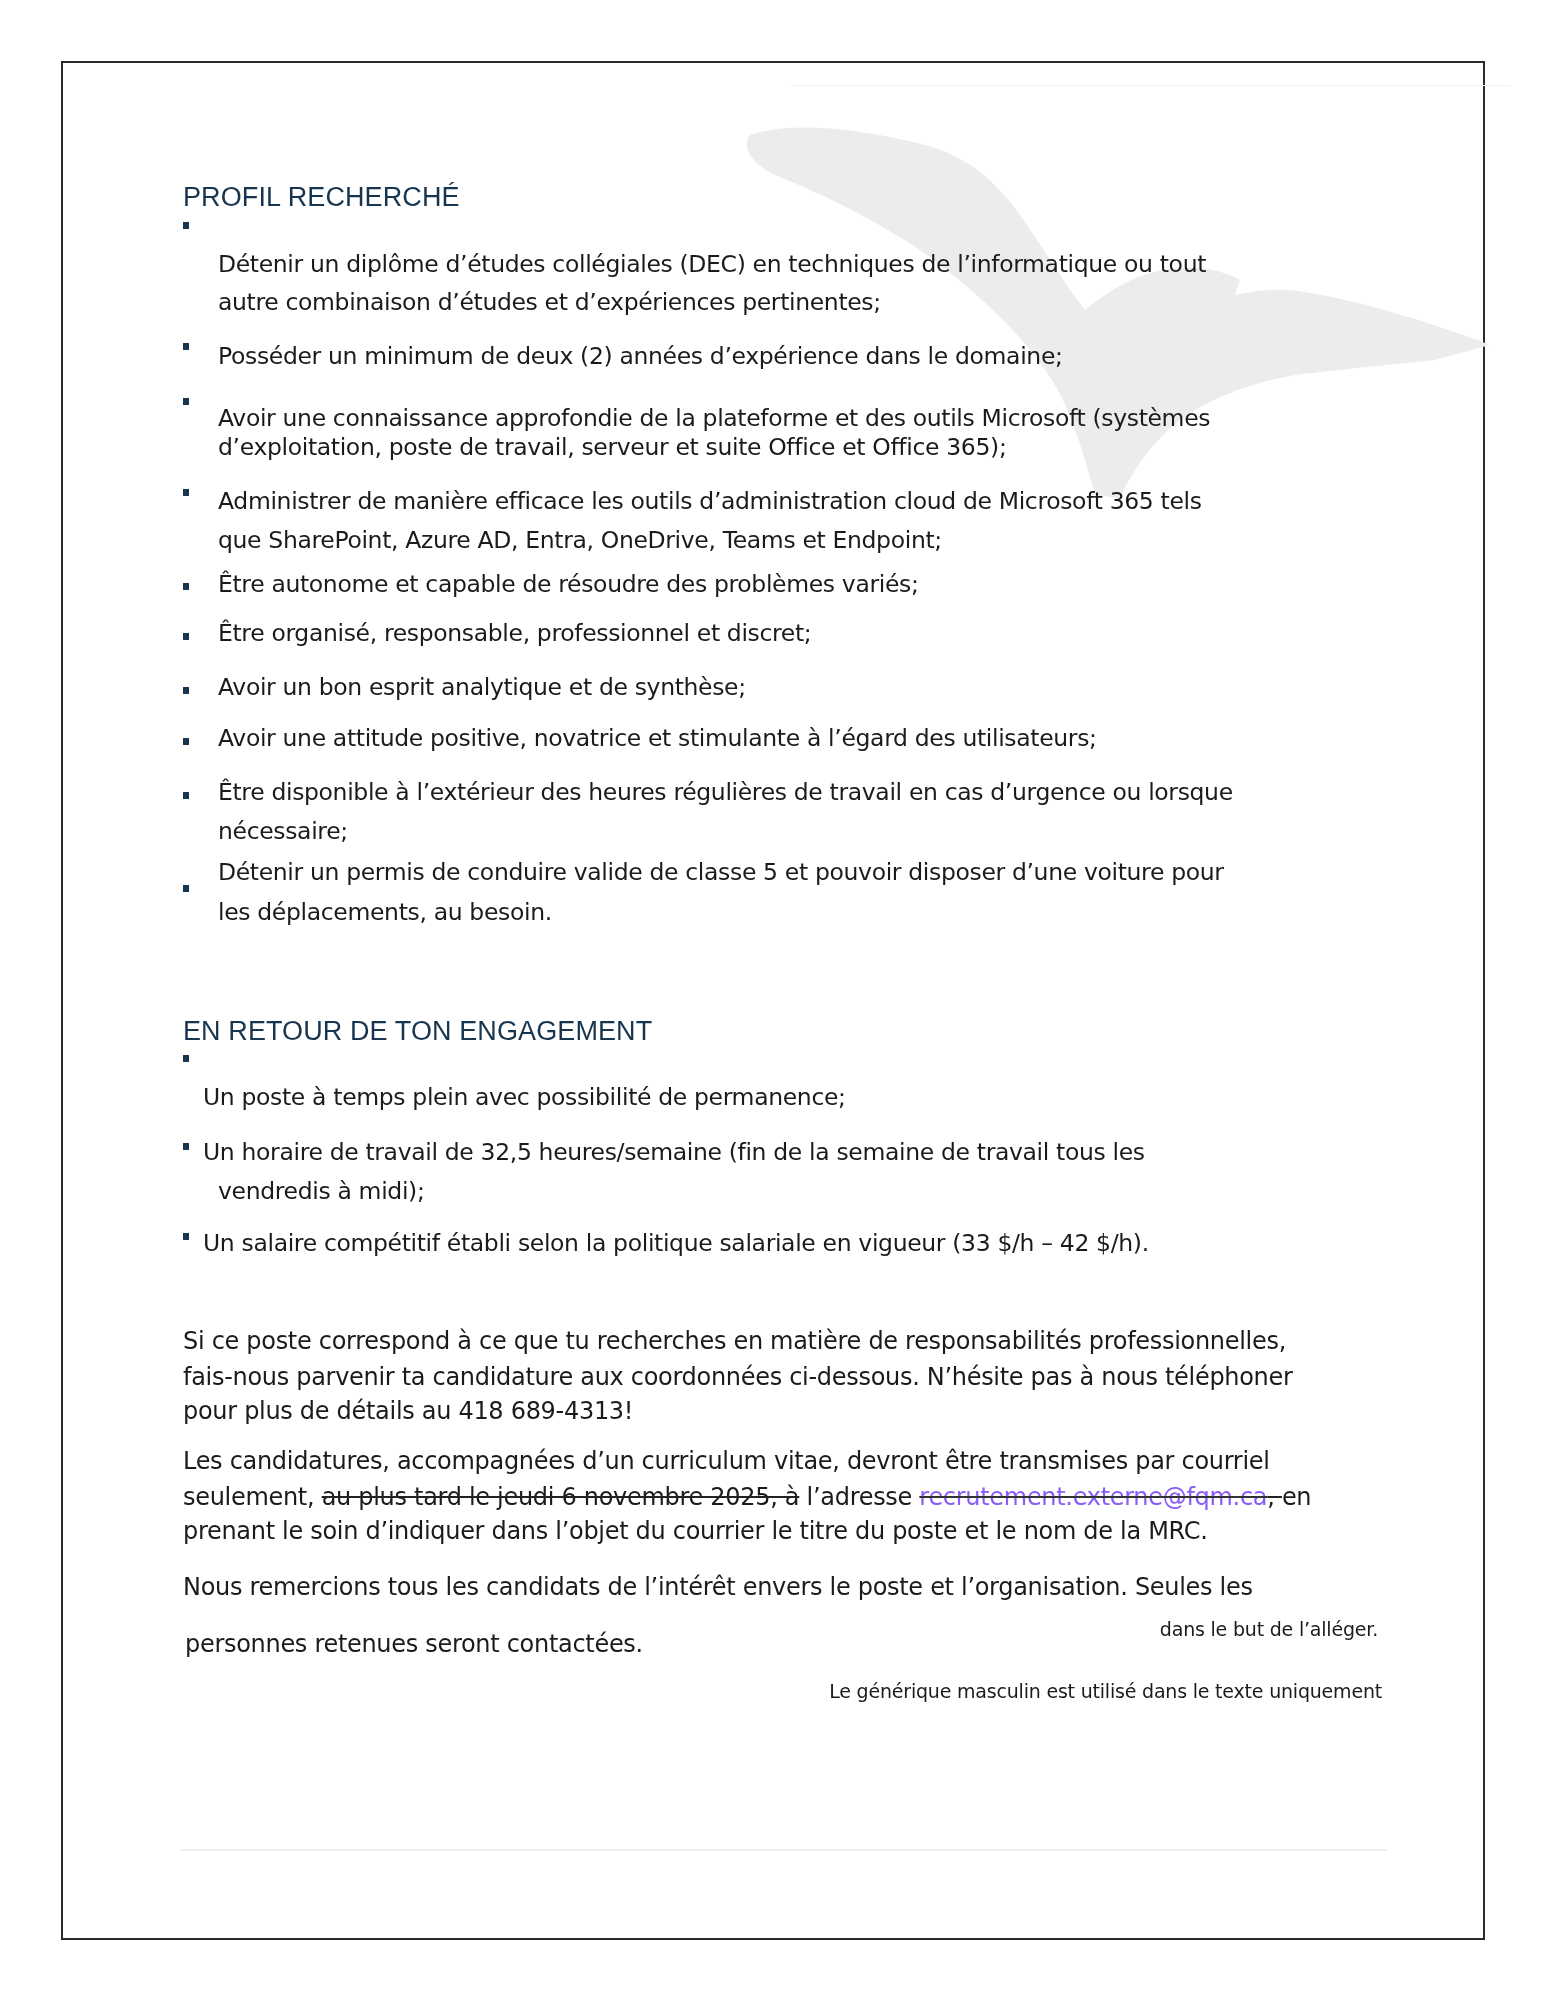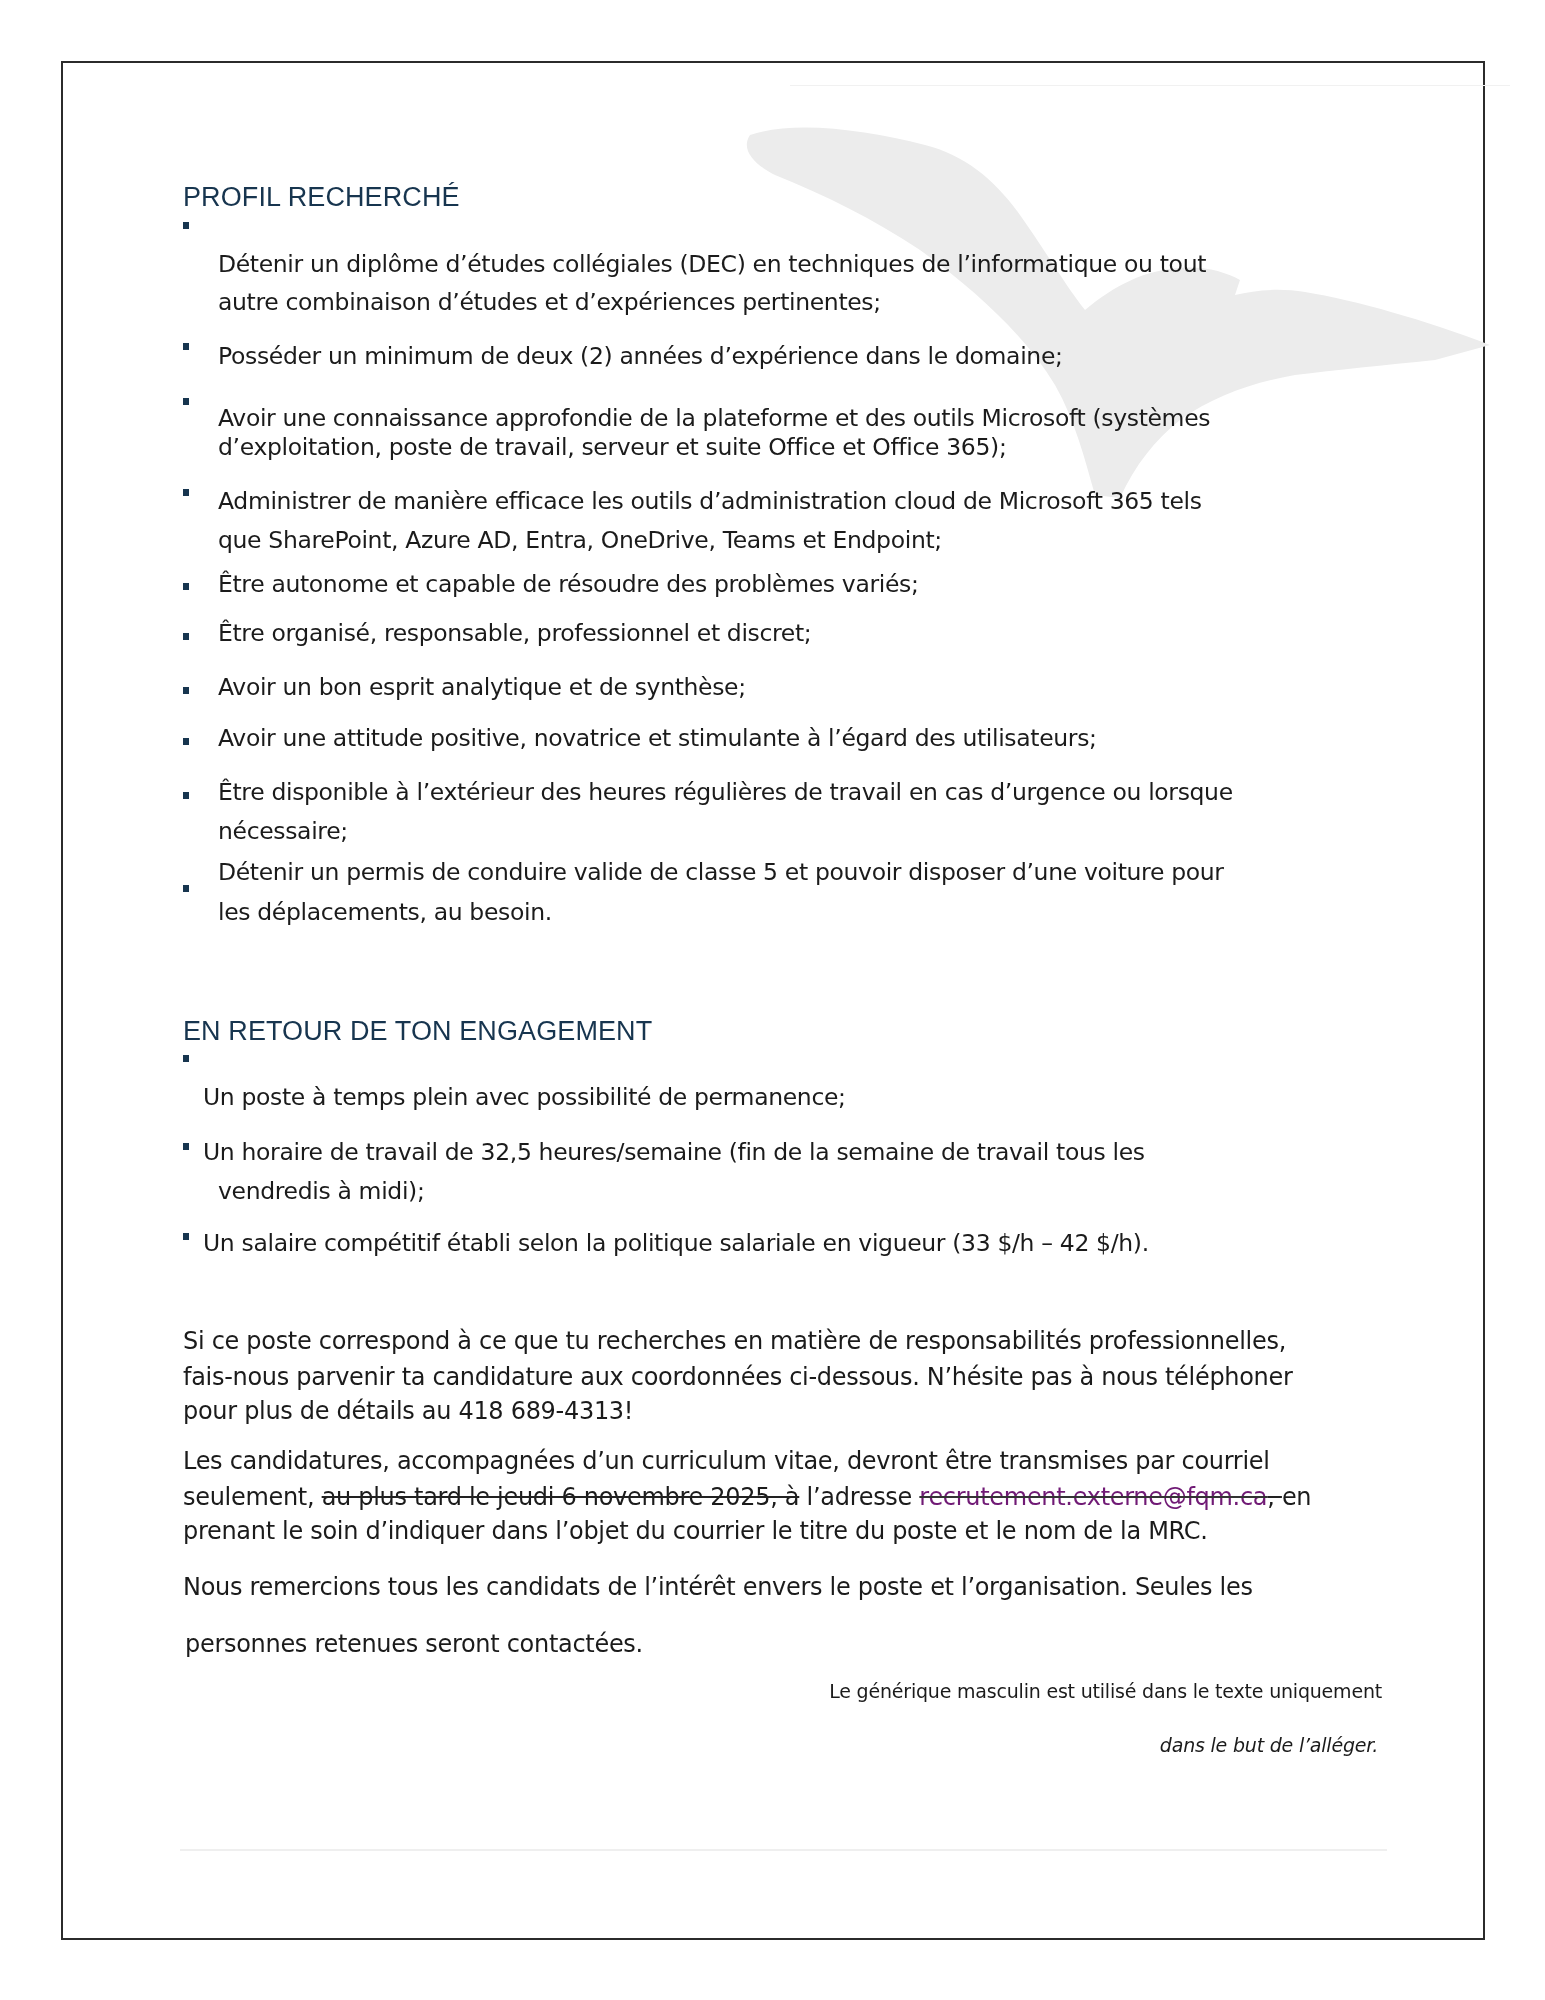--- a/index.html
+++ b/index.html
@@ -10,21 +10,21 @@
   .top-rule { position: absolute; left: 790px; top: 85px; width: 720px; height: 1px; background: #f1f1f1; }
   .bottom-rule { position: absolute; left: 180px; top: 1849px; width: 1207px; height: 2px; background: #efefef; }
   .watermark { position: absolute; left: 735px; top: 120px; width: 770px; height: 380px; }
   .abs { position: absolute; white-space: nowrap; }
   .heading { font-family: "Liberation Sans", sans-serif; font-size: 27px; color: #17354f; letter-spacing: 0.1px; }
   .txt { font-size: 23.5px; line-height: 1; letter-spacing: -0.35px; }
   .para { font-size: 24px; line-height: 1; letter-spacing: -0.3px; }
   .note { font-size: 19px; line-height: 1; letter-spacing: -0.2px; text-align: right; }
   .dot { position: absolute; width: 6px; height: 7px; background: #17354f; }
   .strike { text-decoration: line-through; text-decoration-color: #222; }
-  .email { color: #701a75; text-decoration: line-through; text-decoration-color: #333; }
+  .email { color: #8b5cf6; text-decoration: line-through; text-decoration-color: #333; }
 </style>
 </head>
 <body>
 
 <div class="page-border"></div>
 <div class="top-rule"></div>
 
 <svg class="watermark" viewBox="0 0 770 380">
   <path fill="#ececec" d="M15 15 C60 0 130 10 190 25 C230 35 260 60 285 95 C310 130 330 165 350 190
            C380 165 410 150 445 148 C470 146 490 152 505 160 L500 175 C520 170 545 168 570 172
@@ -87,15 +87,15 @@
 <div class="abs para" style="left:183px; top:1399px;">pour plus de détails au 418 689-4313!</div>
 
 <div class="abs para" style="left:183px; top:1449px;">Les candidatures, accompagnées d’un curriculum vitae, devront être transmises par courriel</div>
 <div class="abs para" style="left:183px; top:1485px;"><span>seulement, </span><span class="strike">au plus tard le jeudi 6 novembre 2025, à</span><span> l’adresse </span><span class="email">recrutement.externe@fqm.ca</span><span class="strike">, </span><span>en</span></div>
 <div class="abs para" style="left:183px; top:1519px;">prenant le soin d’indiquer dans l’objet du courrier le titre du poste et le nom de la MRC.</div>
 
 <div class="abs para" style="left:183px; top:1575px;text-align:right;">Nous remercions tous les candidats de l’intérêt envers le poste et l’organisation. Seules les</div>
 <div class="abs para" style="left:185px; top:1612px;margin-top:20px;">personnes retenues seront contactées.</div>
 
 <div class="abs note" style="right:163px; top:1682px;">Le générique masculin est utilisé dans le texte uniquement</div>
-<div class="abs note" style="right:167px; top:1736px;font-style:italic;">dans le but de l’alléger.</div>
+<div class="abs note" style="right:167px; top:1620px;">dans le but de l’alléger.</div>
 
 <div class="bottom-rule"></div>
 
 </body></html>

